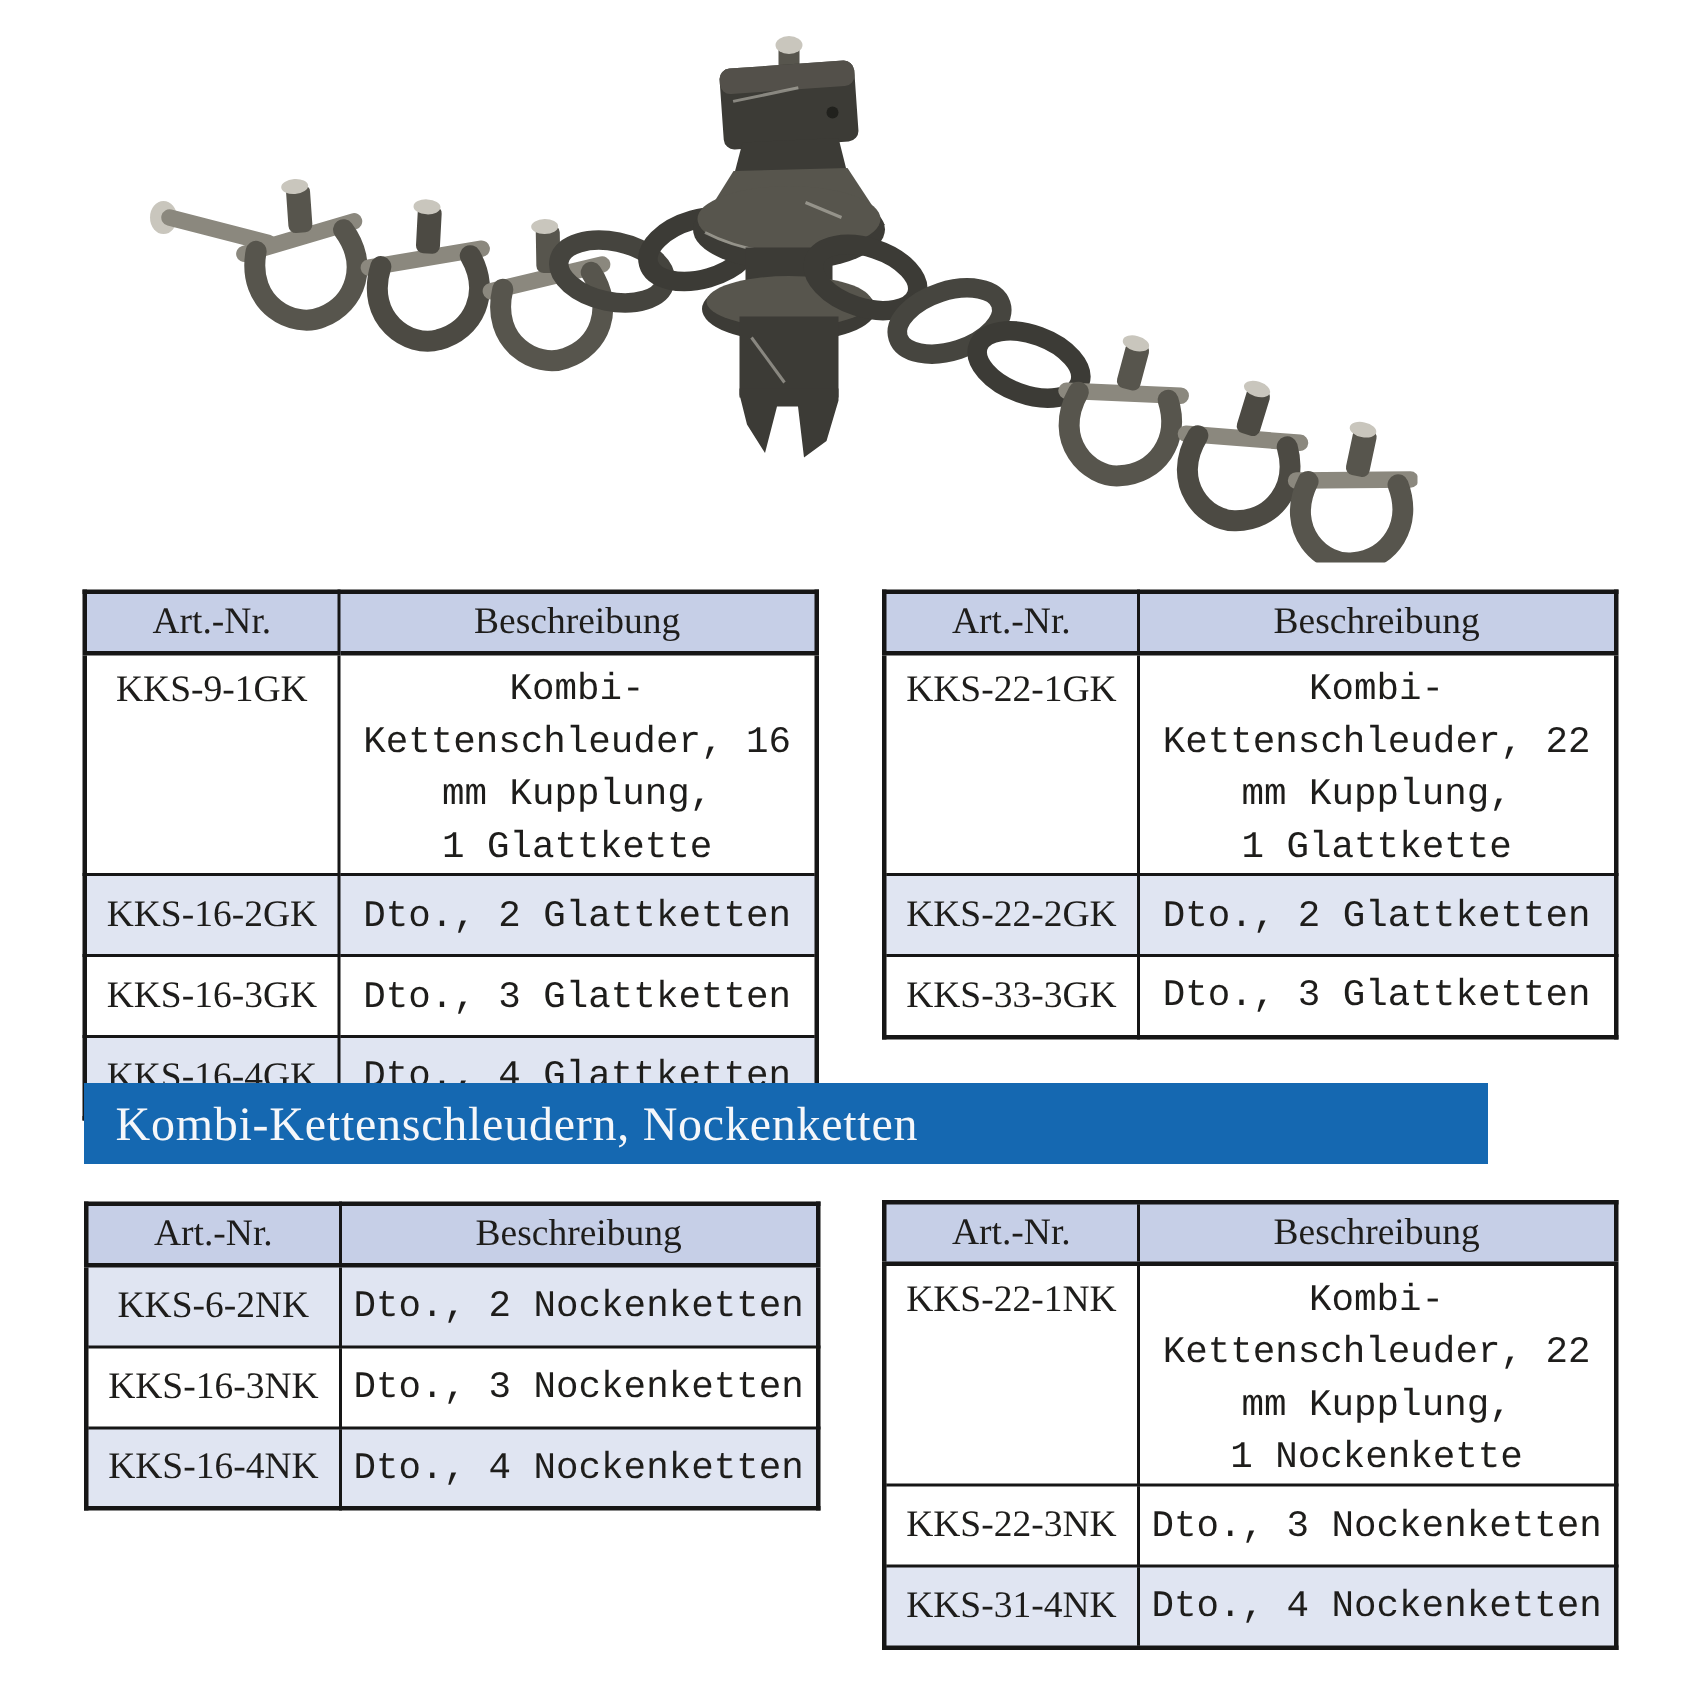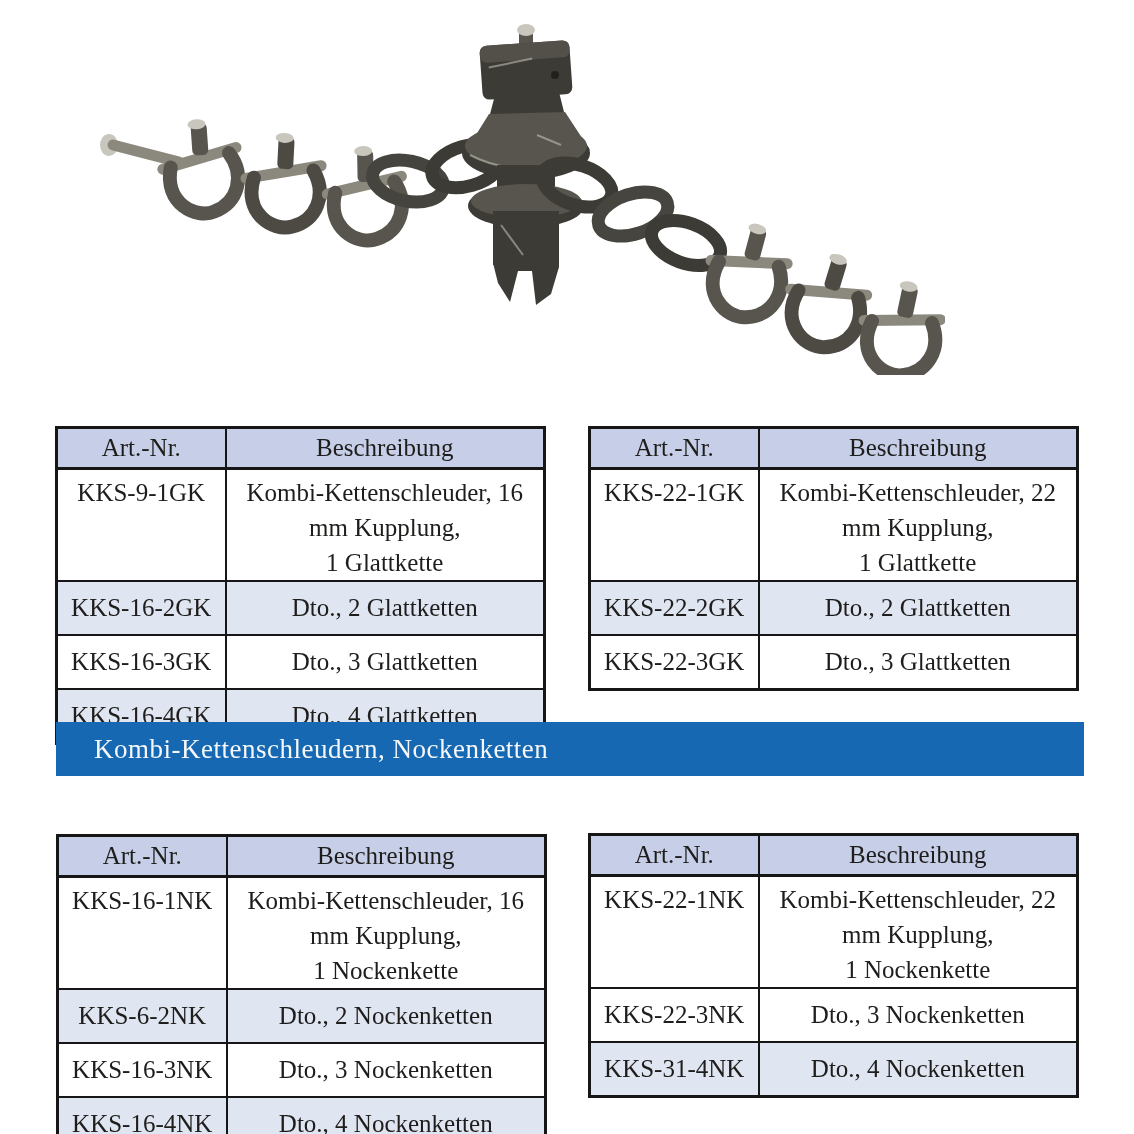--- a/index.html
+++ b/index.html
@@ -9,39 +9,39 @@
     --metal-dark:#3c3b36; --metal-mid:#57554d; --metal-light:#8b887e; --metal-cap:#c9c6bd;
   }
   *{margin:0;padding:0;box-sizing:border-box;}
   html,body{width:1134px;height:1134px;background:#fff;overflow:hidden;}
   body{position:relative;font-family:"Liberation Serif","DejaVu Serif",serif;color:var(--text);}
 
   .photo{position:absolute;left:85px;top:15px;width:860px;height:360px;}
 
   .tbl{position:absolute;width:491px;border-collapse:collapse;table-layout:fixed;
        background:var(--row-bg);}
-  .tbl, .tbl th, .tbl td{border:2px solid var(--border);margin-top:33px;}
+  .tbl, .tbl th, .tbl td{border:2px solid var(--border);}
   .tbl{border-width:3px;}
   .tbl th{background:var(--header-bg);height:41px;font-weight:normal;font-size:25px;
           text-align:center;border-bottom-width:3px;}
   .tbl td{font-size:25px;text-align:center;height:54px;}
   .tbl tr.tall td{height:106px;vertical-align:top;padding-top:5px;line-height:35px;}
   .tbl tr.alt td{background:var(--row-alt);}
   .col-art{width:169px;}
-  td.desc{white-space:pre-line;}
+  td.desc{white-space:pre-line;font-family:Liberation Mono, monospace;}
 
   #t1{left:55px;top:393px;}
   #t2{left:588px;top:393px;}
   #t3{left:56px;top:801px;}
   #t4{left:588px;top:800px;}
 
-  .banner{position:absolute;left:56px;top:722px;width:1028px;height:54px;
+  .banner{position:absolute;left:56px;top:722px;width:936px;height:54px;
           background:var(--banner-bg);color:var(--banner-text);
-          display:flex;align-items:center;padding-left:38px;
-          font-size:27px;letter-spacing:.5px;}
+          display:flex;align-items:center;padding-left:21px;
+          font-size:32px;letter-spacing:.5px;}
 
   
   .m-dark{fill:var(--metal-dark);}
   .m-mid{fill:var(--metal-mid);}
   .link{fill:none;stroke:var(--metal-dark);stroke-width:13px;}
   .bow{fill:none;stroke:var(--metal-mid);stroke-width:14px;stroke-linecap:round;}
   .pin{stroke:var(--metal-light);stroke-width:11px;stroke-linecap:round;}
   .stud{fill:var(--metal-mid);}
   .cap{fill:var(--metal-cap);}
   .scratch{stroke:var(--metal-cap);stroke-width:2px;opacity:.55;fill:none;}
@@ -156,21 +156,21 @@
       <td class="art">KKS-22-1GK</td>
       <td class="desc">Kombi-Kettenschleuder, 22
 mm Kupplung,
 1 Glattkette</td>
     </tr>
     <tr class="alt">
       <td class="art">KKS-22-2GK</td>
       <td class="desc">Dto., 2 Glattketten</td>
     </tr>
     <tr>
-      <td class="art">KKS-22-3GK</td>
+      <td class="art">KKS-33-3GK</td>
       <td class="desc">Dto., 3 Glattketten</td>
     </tr>
   </tbody>
 </table>
 
 <div class="banner">
   <span>Kombi-Kettenschleudern, Nockenketten</span>
 </div>
 
 <table class="tbl" id="t3">
@@ -178,26 +178,20 @@
       <col class="col-art">
       <col>
     </colgroup>
   <thead>
     <tr>
       <th>Art.-Nr.</th>
       <th>Beschreibung</th>
     </tr>
   </thead>
   <tbody>
-    <tr class="tall">
-      <td class="art">KKS-16-1NK</td>
-      <td class="desc">Kombi-Kettenschleuder, 16
-mm Kupplung,
-1 Nockenkette</td>
-    </tr>
     <tr class="alt">
       <td class="art">KKS-6-2NK</td>
       <td class="desc">Dto., 2 Nockenketten</td>
     </tr>
     <tr>
       <td class="art">KKS-16-3NK</td>
       <td class="desc">Dto., 3 Nockenketten</td>
     </tr>
     <tr class="alt">
       <td class="art">KKS-16-4NK</td>

